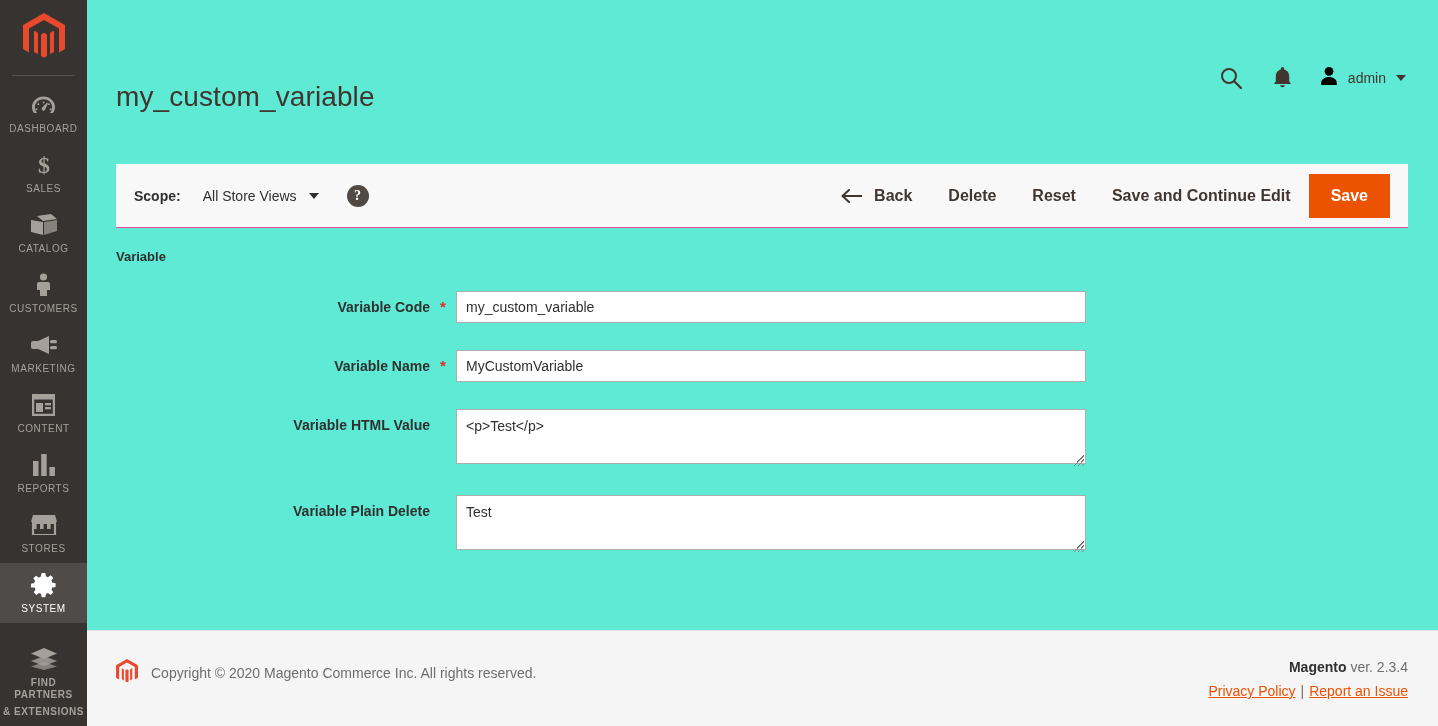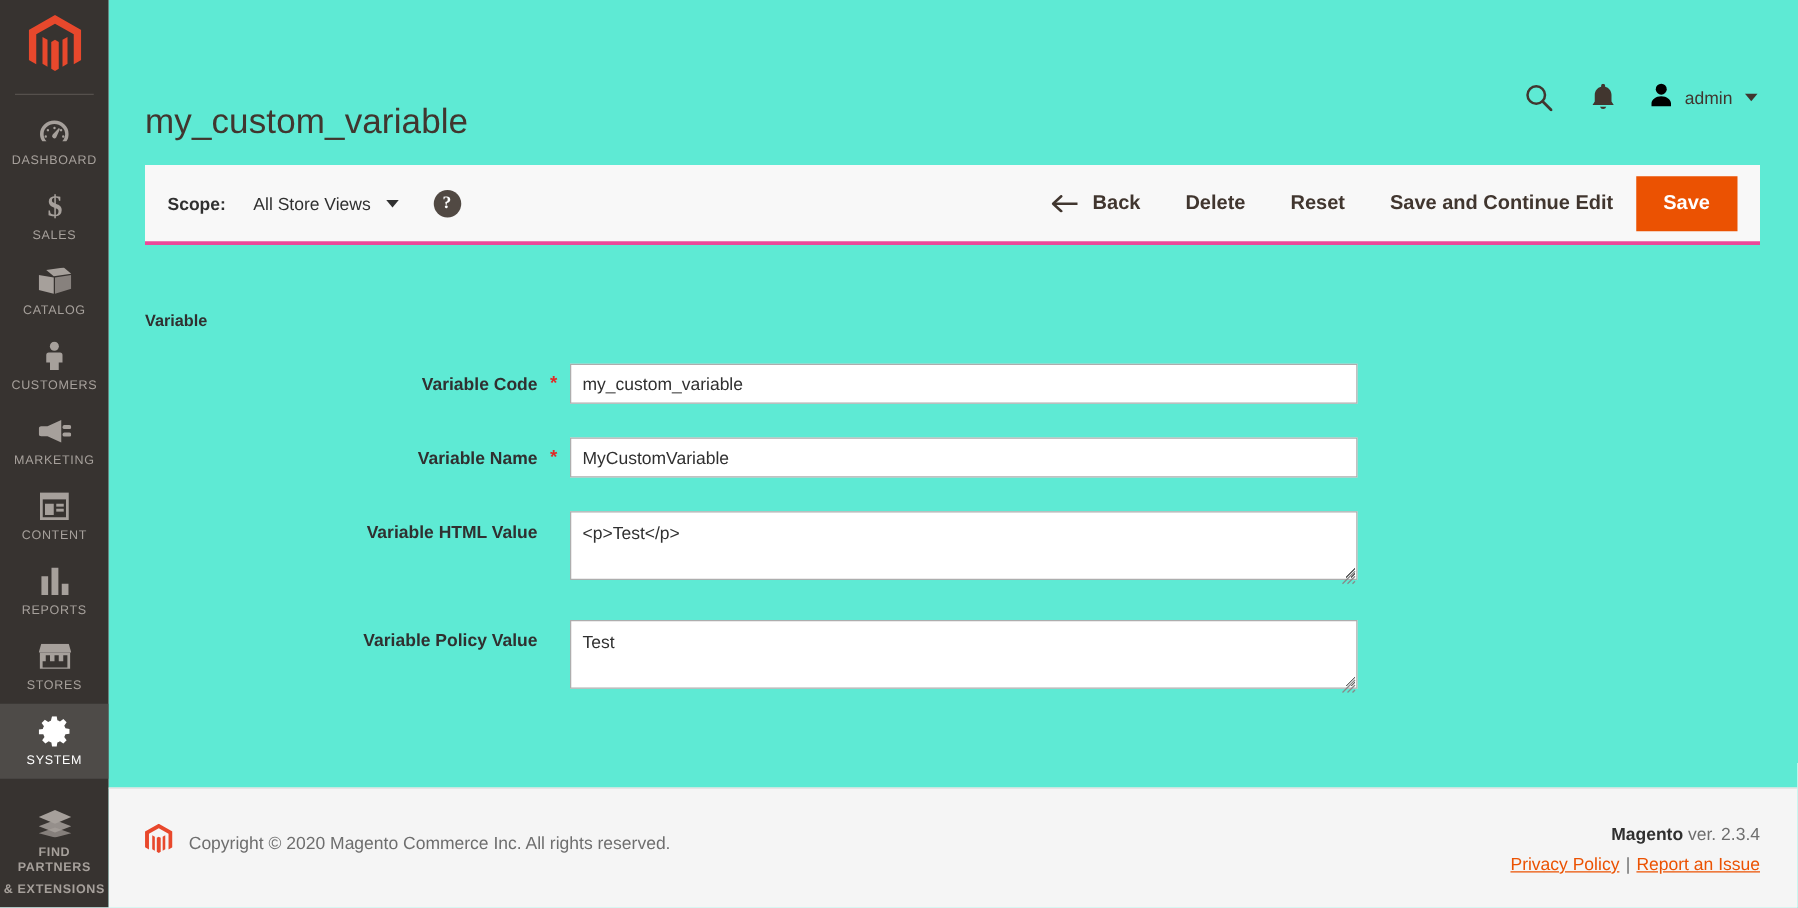--- a/index.html
+++ b/index.html
@@ -86,24 +86,24 @@
   .admin-name { font-size: 14px; color: #41362f; }
   .caret-dn {
     width: 0; height: 0; margin-left: 1px;
     border-left: 5px solid transparent;
     border-right: 5px solid transparent;
     border-top: 6px solid #41362f;
   }
 
   
   .toolbar {
-    position: absolute; left: 29px; top: 132px;
+    position: absolute; left: 29px; top: 164px;
     width: 1292px; height: 64px;
     background: #f8f8f8;
-    border-bottom: 3px solid #ec4899;
+    border-bottom: 1px solid #ec4899;
     display: flex; align-items: center;
     padding: 0 0 0 18px;
   }
   .scope-label {
     font-size: 14px; font-weight: bold; color: #303030;
     margin-right: 22px;
   }
   .scope-select {
     display: flex; align-items: center; gap: 11px;
     cursor: pointer; font-size: 14px; color: #303030;
@@ -431,21 +431,21 @@
                 <line x1="13" y1="3" x2="3" y2="13" stroke="#888" stroke-width="1"></line>
                 <line x1="13" y1="7" x2="7" y2="13" stroke="#888" stroke-width="1"></line>
                 <line x1="13" y1="11" x2="11" y2="13" stroke="#888" stroke-width="1"></line>
               </svg>
             </span>
           </div>
         </div>
       </div>
 
       <div class="form-row">
-        <div class="fld-label">Variable Policy Value</div>
+        <div class="fld-label">Variable Plain Delete</div>
         <div class="req-star blank">*</div>
         <div class="fld-control">
           <div class="ta-wrap">
             <textarea class="txt-area" style="">Test</textarea>
             <span class="ta-grip">
               <svg width="14" height="14" viewBox="0 0 14 14">
                 <line x1="13" y1="3" x2="3" y2="13" stroke="#888" stroke-width="1"></line>
                 <line x1="13" y1="7" x2="7" y2="13" stroke="#888" stroke-width="1"></line>
                 <line x1="13" y1="11" x2="11" y2="13" stroke="#888" stroke-width="1"></line>
               </svg>

